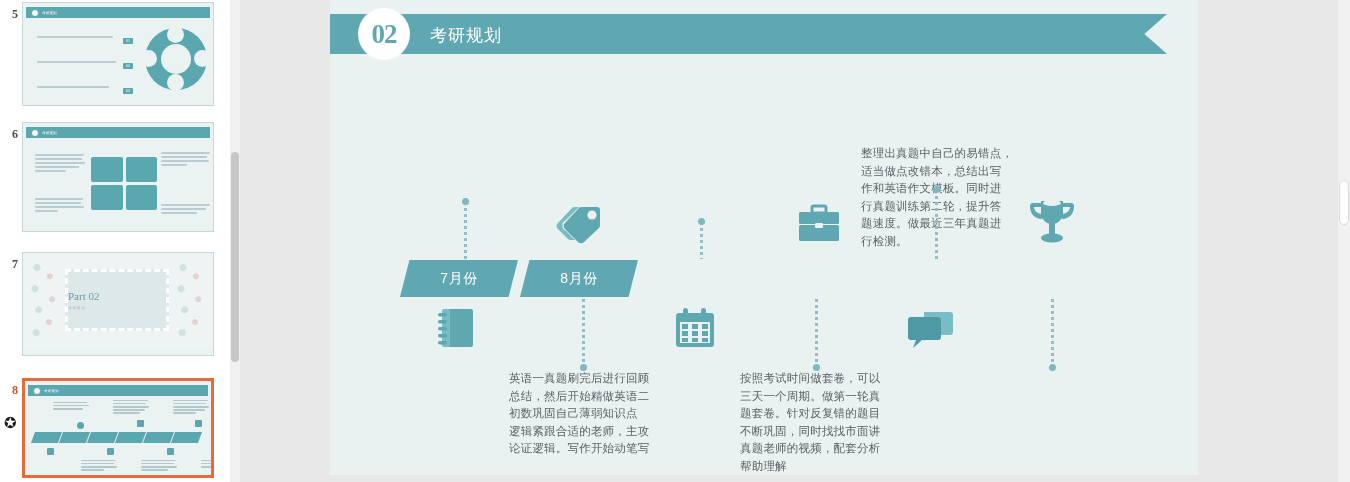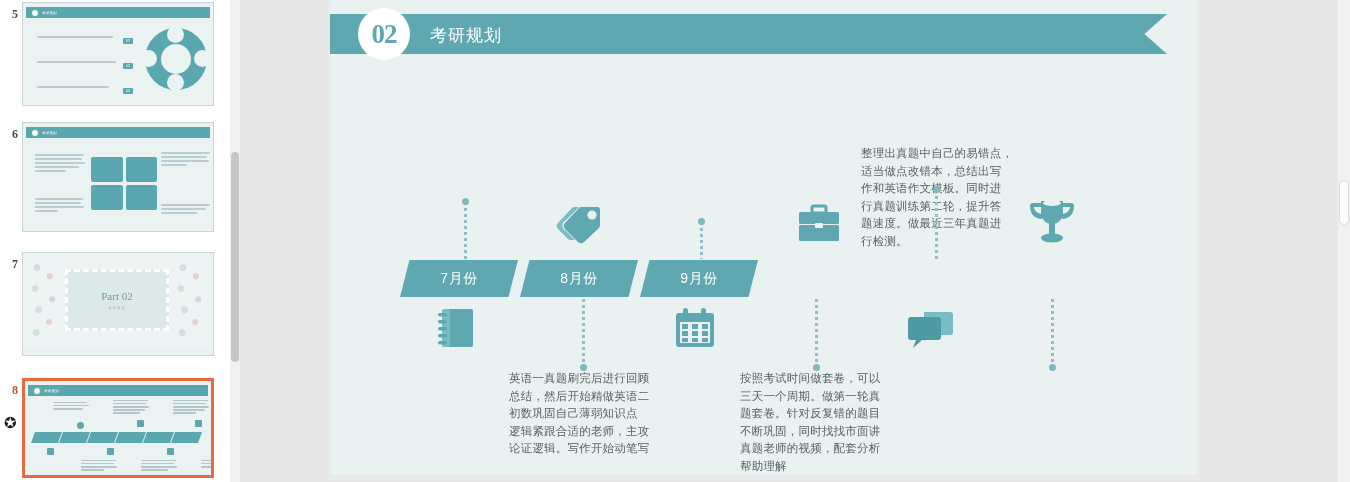--- a/index.html
+++ b/index.html
@@ -126,21 +126,21 @@
     height: 25px; background: #5aa7b0; border-radius: 2px;
   }
 
   
   .t7-wrap { position: relative; height: 96px; background: #eef4f3; }
   .t7-stamp {
     position: absolute; left: 42px; top: 16px;
     width: 104px; height: 62px;
     background: #dde9e8;
     border: 3px dashed #ffffff;
-    display: flex; flex-direction: column; align-items: center; justify-content: center;
+    display: flex; flex-direction: column; justify-content: center;
   }
   .t7-title { font-family: "Liberation Serif", serif; font-size: 11px; color: #6e9aa6; }
   .t7-sub { font-size: 3.5px; color: #9fb6bd; margin-top: 4px; letter-spacing: 1px; }
   .t7-flora {
     position: absolute; top: 4px; width: 40px; height: 88px;
     background:
       radial-gradient(circle at 30% 12%, #cfe0dd 3px, transparent 4px),
       radial-gradient(circle at 62% 22%, #e6cfd2 2.5px, transparent 3.5px),
       radial-gradient(circle at 25% 36%, #cfe0dd 3px, transparent 4px),
       radial-gradient(circle at 68% 48%, #dfd2d9 2.5px, transparent 3.5px),
@@ -522,23 +522,20 @@
       <div class="conn up" style="left:370px; top:222px; height:37px;"></div>
       <div class="conn up" style="left:605px; top:190px; height:69px;"></div>
 
       <div class="arrow-row">
         <div class="arrow">
             <span>7月份</span>
           </div>
         <div class="arrow">
             <span>8月份</span>
           </div>
-        <div class="arrow">
-            <span>9月份</span>
-          </div>
       </div>
 
       <div class="icon" style="left:105px; top:306px;">
         <svg width="42" height="46" viewBox="0 0 42 46">
           <rect x="11" y="3" width="27" height="38" rx="2" fill="#5fa8b1"></rect>
           <rect x="7" y="3" width="8" height="38" rx="2" fill="#79bcc3"></rect>
           <rect x="3" y="7" width="9" height="3.6" rx="1.8" fill="#5fa8b1"></rect>
           <rect x="3" y="14" width="9" height="3.6" rx="1.8" fill="#5fa8b1"></rect>
           <rect x="3" y="21" width="9" height="3.6" rx="1.8" fill="#5fa8b1"></rect>
           <rect x="3" y="28" width="9" height="3.6" rx="1.8" fill="#5fa8b1"></rect>

